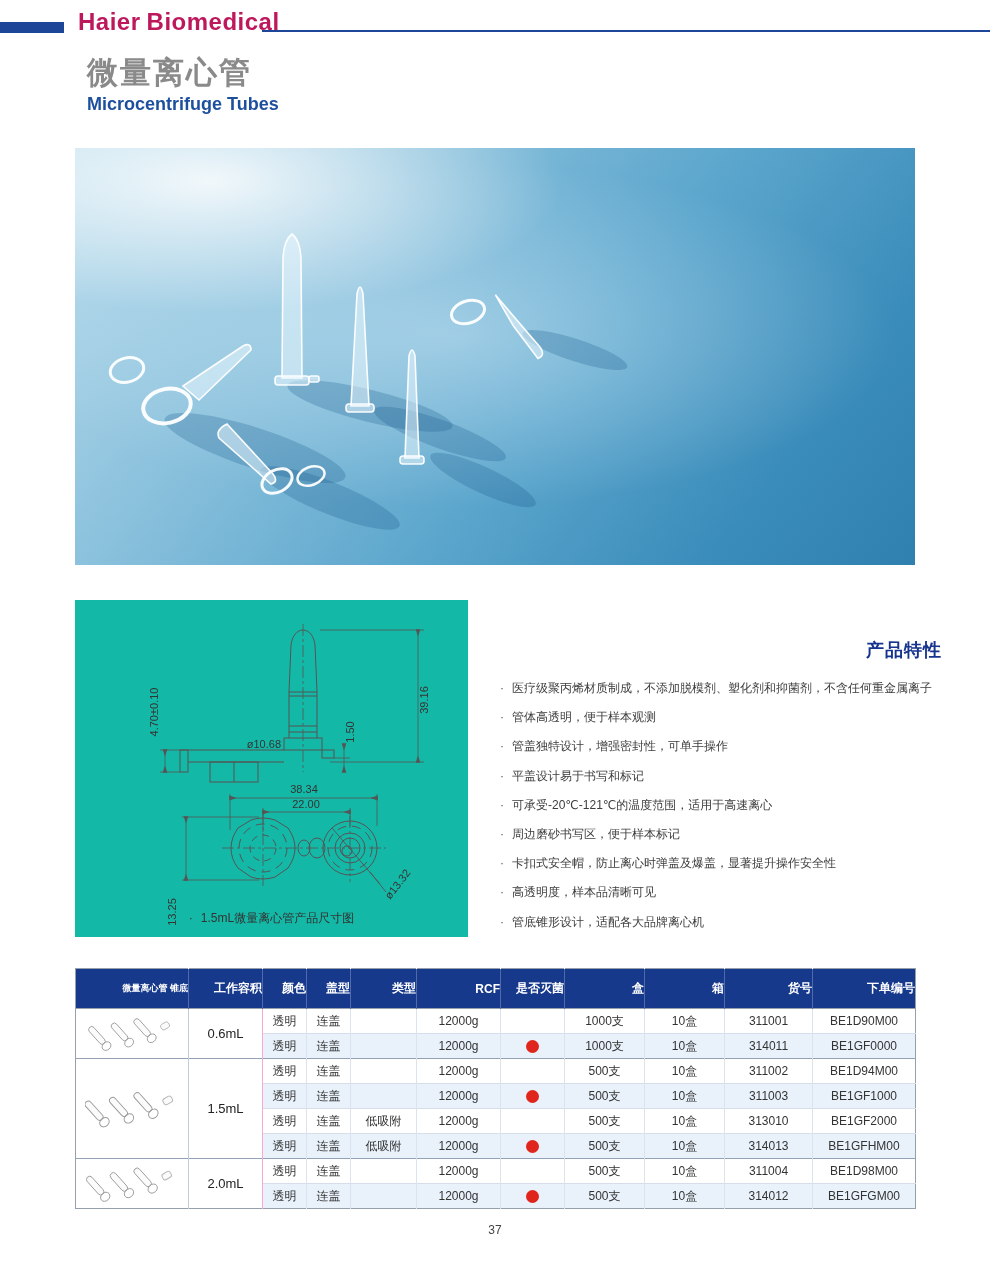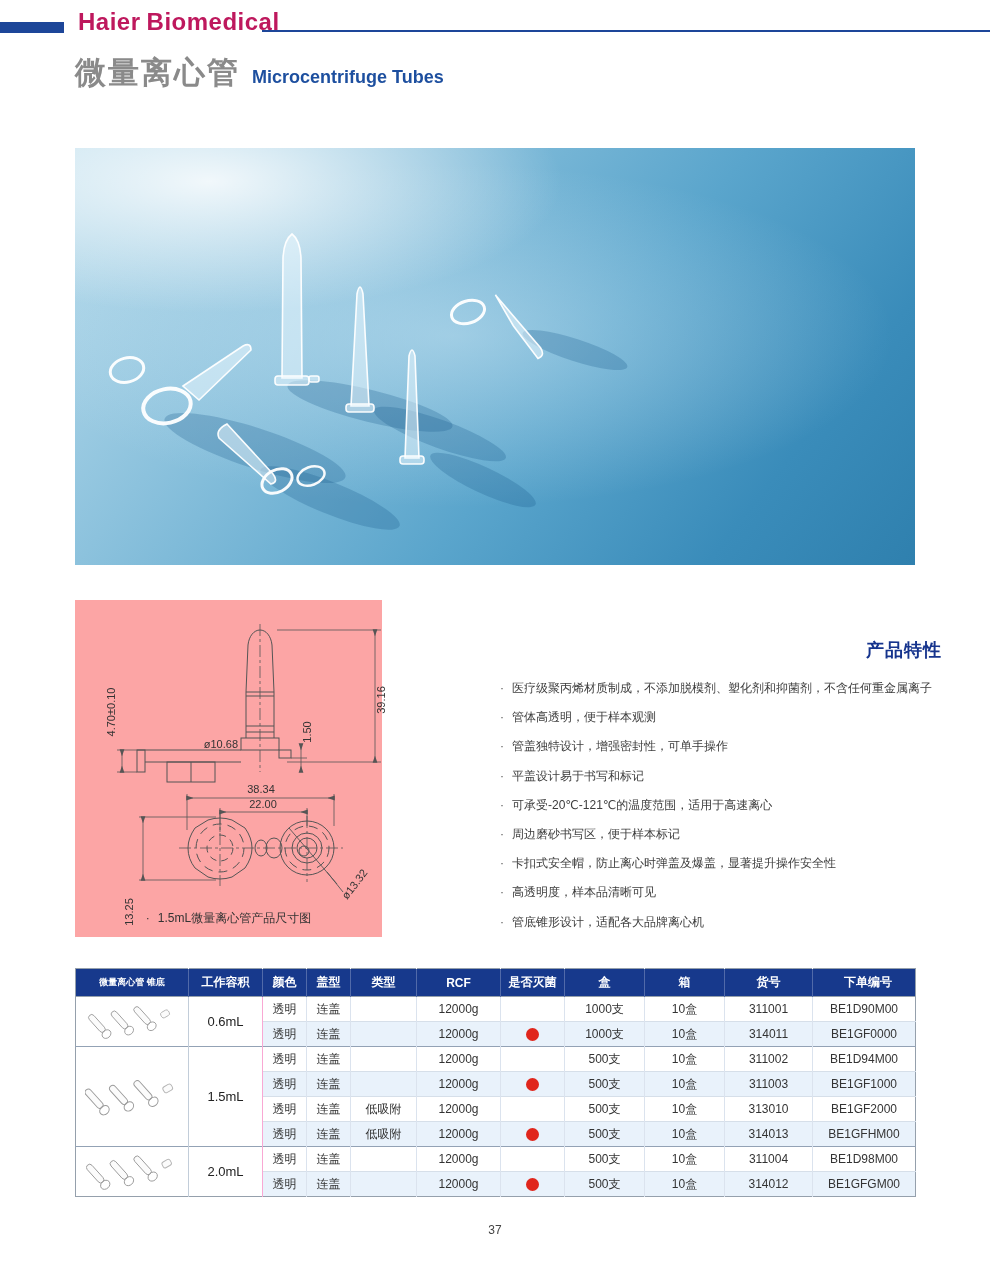--- a/index.html
+++ b/index.html
@@ -8,52 +8,52 @@
   .page { position:relative; width:990px; height:1267px; background:#fff; overflow:hidden; margin:0 auto; }
 
   
   .logo-bar { position:absolute; left:0; top:22px; width:64px; height:11px; background:#1d4699; }
   .logo-text { position:absolute; left:78px; top:8px; font-size:24px; color:#be185d; letter-spacing:.5px; }
   .logo-text .haier { font-weight:800; }
   .logo-text .bio { font-weight:600; margin-left:6px; }
   .header-rule { position:absolute; left:262px; right:0; top:30px; height:2px; background:#1d4699; }
 
   
-  .title-row { position:absolute; left:75px; top:52px; display:flex; align-items:baseline; }
+  .title-row { position:absolute; left:75px; top:52px; display:flex; align-items:baseline;flex-direction:column; }
   .title-zh { font-size:31px; font-weight:700; color:#8a8a8a; letter-spacing:2px; }
   .title-en { font-size:18px; font-weight:600; color:#1d4f9f; margin-left:12px; }
 
   
   .photo { position:absolute; left:75px; top:148px; width:840px; height:417px;
     background:
       radial-gradient(ellipse 60% 45% at 16% 8%, rgba(255,255,255,.85), rgba(255,255,255,0) 70%),
       radial-gradient(ellipse 70% 55% at 45% 45%, rgba(220,240,250,.45), rgba(220,240,250,0) 75%),
       linear-gradient(128deg, #b9dcec 0%, #8cc2dd 28%, #5aa5cc 58%, #3a8cba 82%, #2f80ae 100%);
   }
   .photo svg { display:block; width:100%; height:100%; }
 
   
-  .drawing { position:absolute; left:75px; top:600px; width:307px; height:337px; background:#fca5a5; }
+  .drawing { position:absolute; left:75px; top:600px; width:393px; height:337px; background:#14b8a6;padding-left:43px; }
   .drawing svg { display:block; }
   .drawing text { font-family:"Liberation Sans",sans-serif; font-size:11px; fill:#333; }
   .draw-caption { position:absolute; left:0; right:0; bottom:10px; text-align:center;
     font-size:12px; color:#333; }
   .draw-caption .cap-bullet { margin-right:8px; color:#333; }
 
   
   .features { position:absolute; left:500px; top:638px; width:442px;text-align:right; }
   .features-title { font-size:18px; font-weight:700; color:#16348d; margin-bottom:18px; letter-spacing:1px; }
   .feature-item { display:flex; margin-bottom:13px; font-size:12px; color:#3d3d3d; line-height:1.35; }
   .feature-bullet { color:#555; margin-right:8px; flex:0 0 auto; }
 
   
   .spec-table { position:absolute; left:75px; top:968px; width:840px; border-collapse:collapse;
     table-layout:fixed; border:1px solid #95a0ac; }
-  .spec-table th { background:#17398c; color:#fff; font-size:12px; font-weight:700; height:28px;
-    border-right:1px solid rgba(255,255,255,.25); text-align:center; vertical-align:middle; }
+  .spec-table th { background:#17398c; color:#fff; font-size:12px; font-weight:700; height:40px;
+    border-right:1px solid rgba(255,255,255,.25); text-align:right; vertical-align:middle; }
   .spec-table th:last-child { border-right:none;padding-left:8px; }
   .spec-table th.th-img { font-size:9px; font-weight:600; }
   .spec-table td { text-align:center; vertical-align:middle; font-size:12px; color:#333;
     height:25px; border-left:1px solid #dbe3ee; border-top:1px solid #d6dfe9; }
   .spec-table td:first-child { border-left:none; }
   .spec-table tbody tr:first-child td { border-top:1px solid #95a0ac; }
   .spec-table tr.group-start td { border-top:1px solid #93a2b5; }
   .spec-table tbody tr:nth-child(2n) { background:#e9f2fb; }
   .spec-table td.cell-img, .spec-table td.cell-vol { background:#fff; border-left:none; }
   .spec-table td.cell-img { border-right:1px solid #c2cdd9; }

